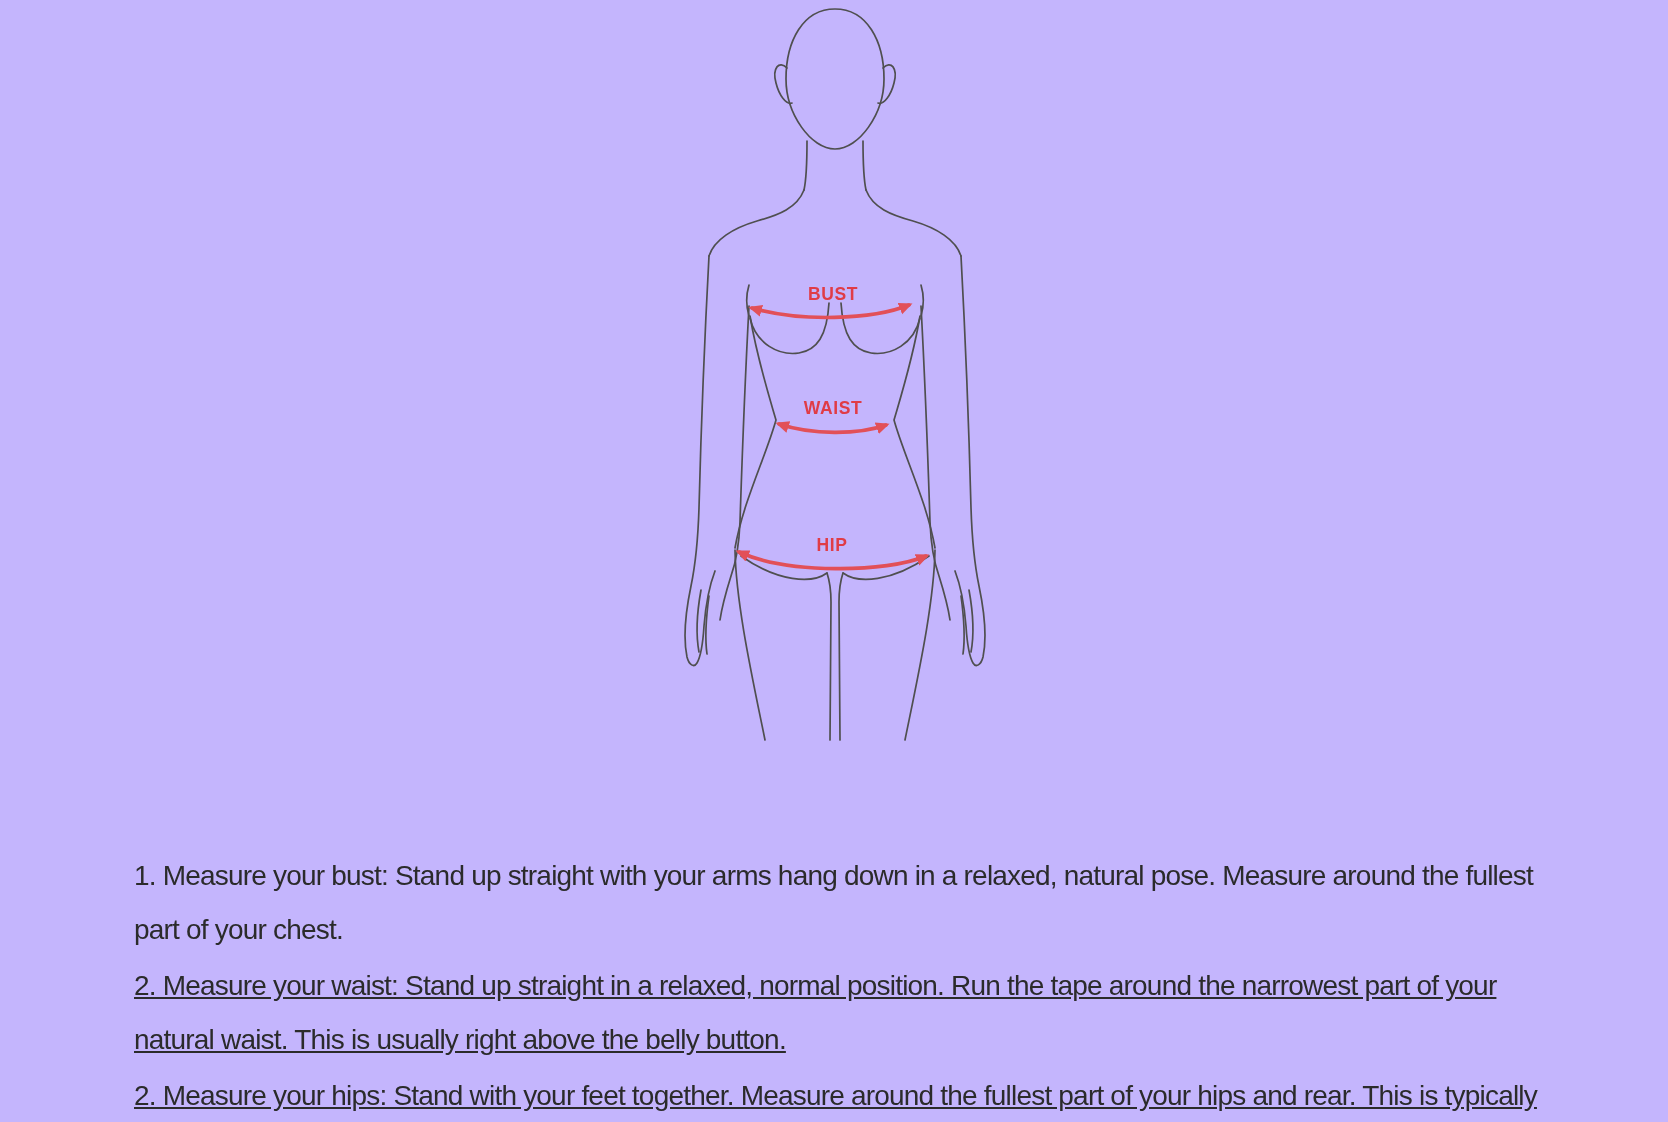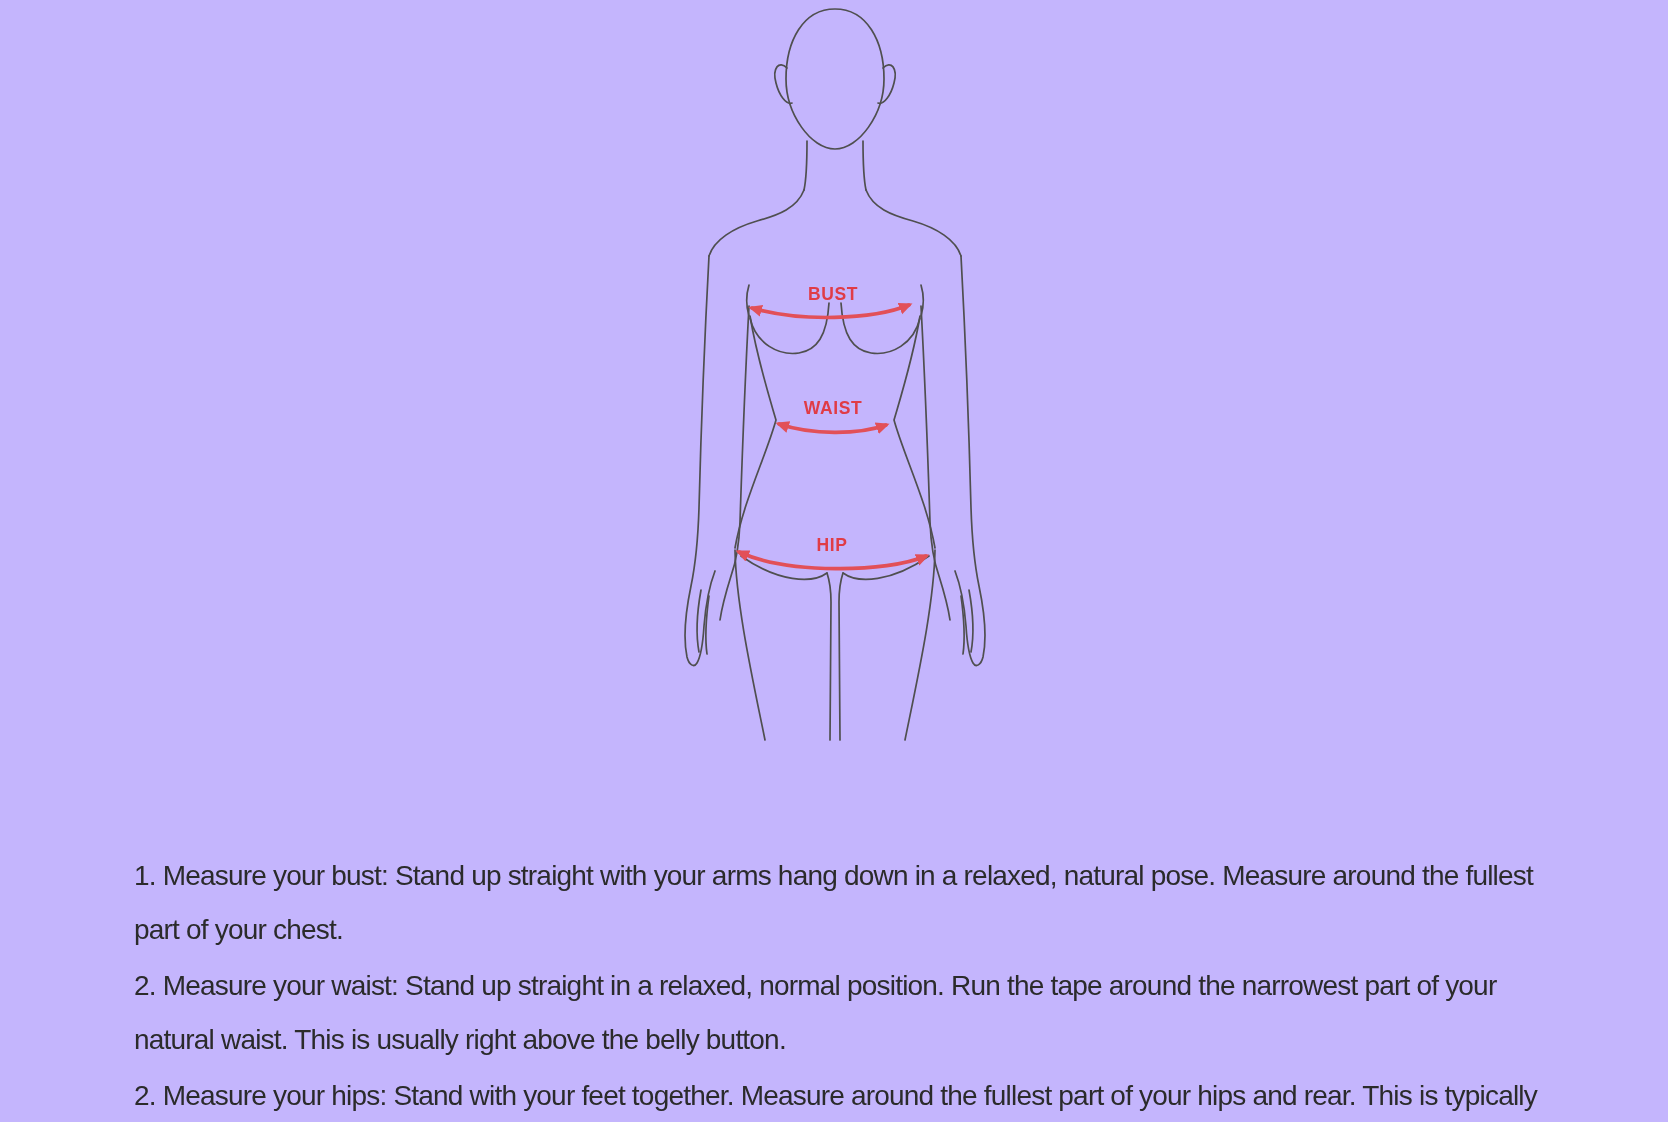--- a/index.html
+++ b/index.html
@@ -24,21 +24,21 @@
   .instructions {
     position:absolute;
     left:134px; top:849px;
     width:1440px;
     font-size:28px;
     line-height:54px;
     letter-spacing:-0.8px;
     color:#2b2b2b;
   }
   .instructions p { margin:0; }
-  .instructions p + p { margin-top:2px; }
+  .instructions p + p { margin-top:2px;text-decoration:underline; }
 </style>
 </head>
 <body>
 
 <div class="page">
 
   <svg class="figure-svg" viewBox="640 0 390 745" xmlns="http://www.w3.org/2000/svg">
     <defs>
       <marker id="ah" viewBox="0 0 10 10" refX="6.5" refY="5" markerWidth="4.2" markerHeight="4.2" orient="auto-start-reverse">
         <path d="M0,1 L9,5 L0,9 Z" fill="#e25058"></path>

